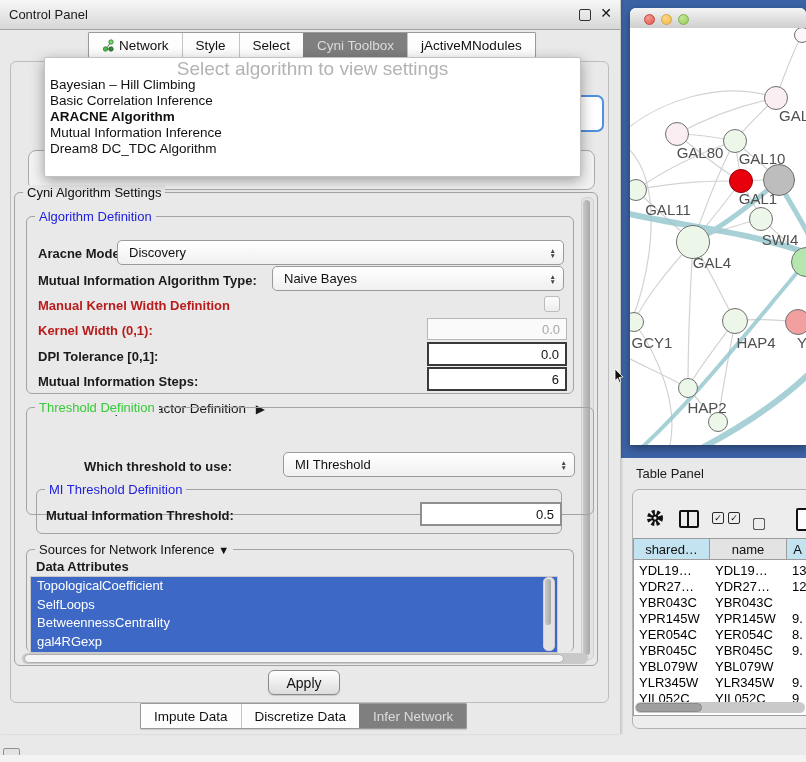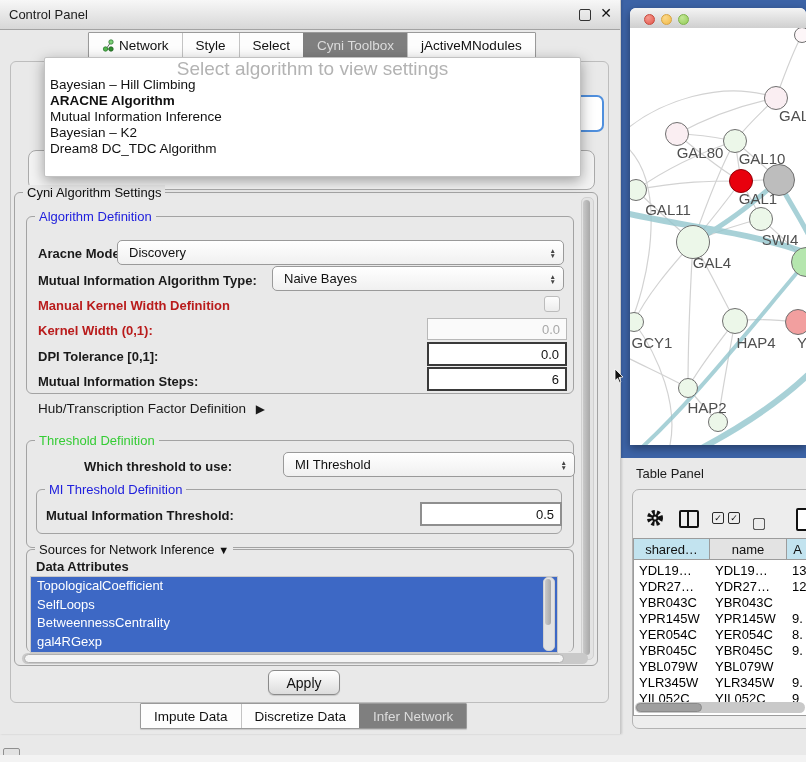--- a/index.html
+++ b/index.html
@@ -317,21 +317,21 @@
     <div class="lbl" style="left:38px;top:349px;">DPI Tolerance [0,1]:</div>
     <div class="field dark" style="left:427px;top:342px;width:140px;height:24px;">0.0</div>
     <div class="lbl" style="left:38px;top:374px;">Mutual Information Steps:</div>
     <div class="field dark" style="left:427px;top:367px;width:140px;height:24px;">6</div>
 
     <div class="lbl plain" style="left:38px;top:401px;">
       <span>Hub/Transcription Factor Definition</span>
       <span style="font-size:12px;position:relative;left:6px;top:0;">▶</span>
     </div>
 
-    <div class="groupbox" style="left:26px;top:440px;width:546px;height:106px;">
+    <div class="groupbox" style="left:26px;top:407px;width:546px;height:106px;padding-left:20px;">
       <div class="legend green">Threshold Definition</div>
     </div>
     <div class="lbl" style="left:84px;top:459px;">Which threshold to use:</div>
     <div class="combo" style="left:235px;top:452px;width:292px;height:25px;margin-left:48px;">
       <span>MI Threshold</span>
       <span class="arrows">
           <span>▲</span>
           <span>▼</span>
         </span>
     </div>
@@ -372,23 +372,23 @@
           <span>Discretize Data</span>
         </div>
       <div class="tab sel">
           <span>Infer Network</span>
         </div>
     </div>
 
     <div class="popup">
       <div class="prompt">Select algorithm to view settings</div>
       <div class="item">Bayesian – Hill Climbing</div>
+      <div class="item">Basic Correlation Inference</div>
       <div class="item bold">ARACNE Algorithm</div>
       <div class="item">Mutual Information Inference</div>
-      <div class="item">Bayesian – K2</div>
       <div class="item">Dream8 DC_TDC Algorithm</div>
     </div>
   </div>
 
   <svg class="cursor" style="left:613px;top:368px;" width="12" height="16">
     <path d="M2,1 L10,9 L6,9.5 L8,14 L6.5,14.7 L4.6,10.3 L2,12.5 Z" fill="#111" stroke="#fff" stroke-width="0.8"></path>
   </svg>
   <div class="mini-icon"></div>
   <div class="bottom-strip"></div>
 

